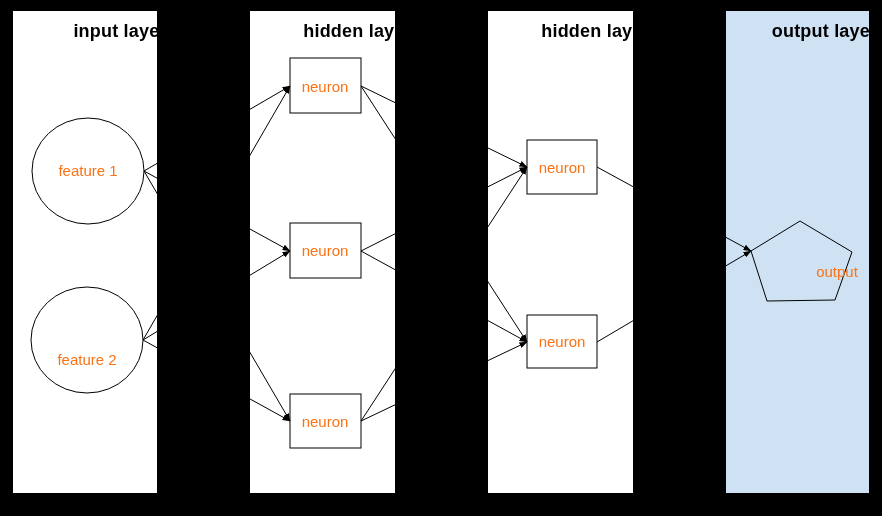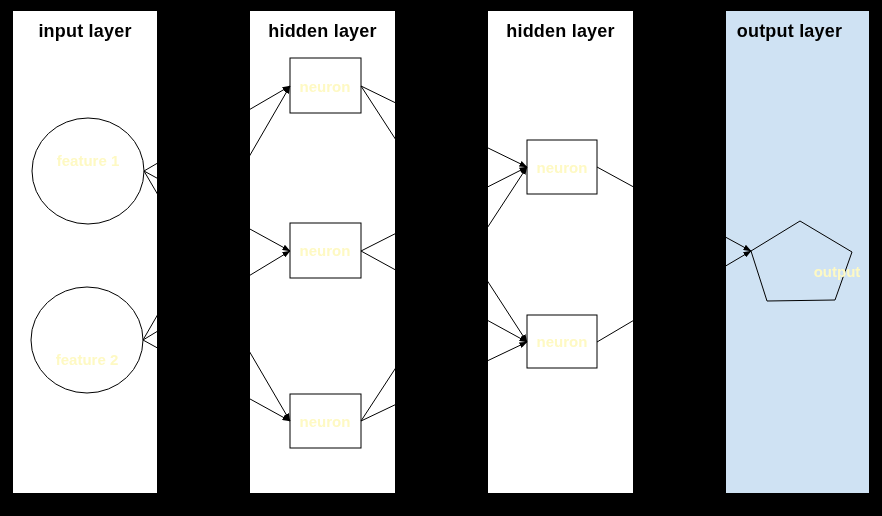--- a/index.html
+++ b/index.html
@@ -24,28 +24,28 @@
   .node-shape { stroke: #000000; stroke-width: 1; }
   .edge-line { stroke: #000000; stroke-width: 1; }
   .layer-title {
     position: absolute;
     top: 21px;
     text-align: center;
     font-size: 18px;
     font-weight: bold;
     color: #000000;
     letter-spacing: 0.2px;
+    padding-left: 35px;
   }
   .node-label {
     position: absolute;
     transform: translate(-50%, -50%);
     font-size: 15px;
-    color: #fef9c3;
+    color: #f97316;
     white-space: nowrap;
-    font-weight: bold;
   }
 </style>
 </head>
 <body>
 
 <div class="stage">
 
   <svg width="882" height="516" viewBox="0 0 882 516">
     <defs>
       <marker id="arrow" viewBox="0 0 8 6" markerWidth="8" markerHeight="6" refX="7.5" refY="3" orient="auto" markerUnits="userSpaceOnUse">
@@ -93,21 +93,21 @@
       <rect x="395" y="0" width="93" height="516" fill="#000000"></rect>
       <rect x="633" y="0" width="93" height="516" fill="#000000"></rect>
     </g>
   </svg>
 
   <div class="layer-title" style="left:13px;  width:144px;">input layer</div>
   <div class="layer-title" style="left:250px; width:145px;">hidden layer</div>
   <div class="layer-title" style="left:488px; width:145px;">hidden layer</div>
   <div class="layer-title" style="left:726px; width:127px;">output layer</div>
 
-  <div class="node-label" style="left:88px;  top:160px;">feature 1</div>
+  <div class="node-label" style="left:88px;  top:170px;">feature 1</div>
   <div class="node-label" style="left:87px;  top:359px;">feature 2</div>
   <div class="node-label" style="left:325px; top:86px;">neuron</div>
   <div class="node-label" style="left:325px; top:250px;">neuron</div>
   <div class="node-label" style="left:325px; top:421px;">neuron</div>
   <div class="node-label" style="left:562px; top:167px;">neuron</div>
   <div class="node-label" style="left:562px; top:341px;">neuron</div>
   <div class="node-label" style="left:837px; top:271px;">output</div>
 
 </div>
 

